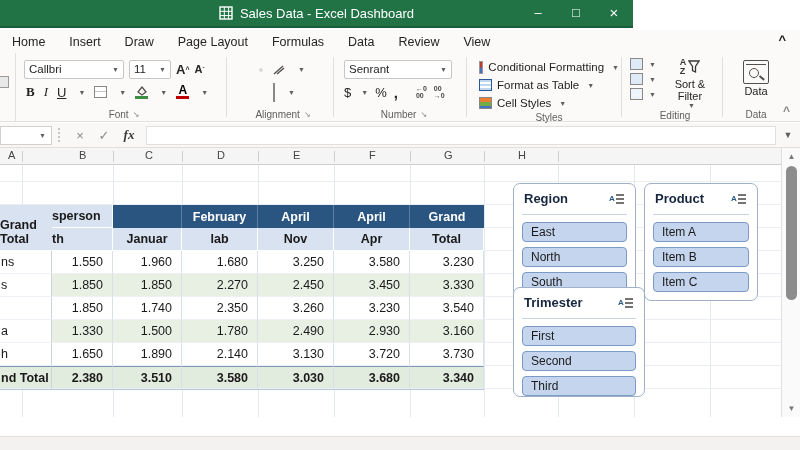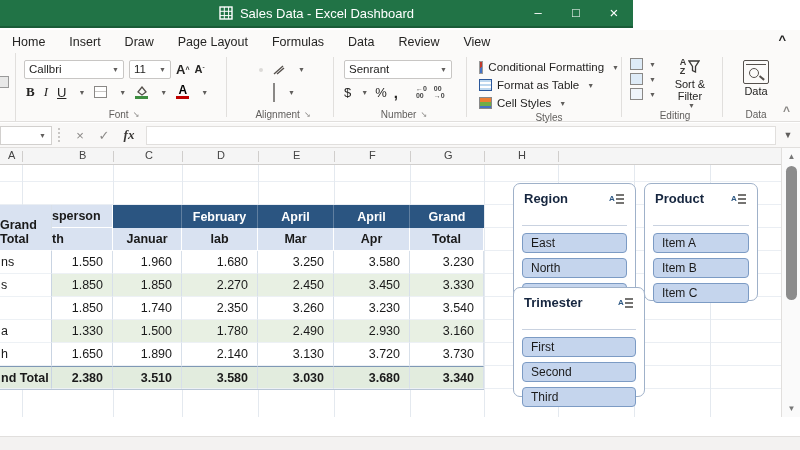--- a/index.html
+++ b/index.html
@@ -102,21 +102,21 @@
   .pt .hG { grid-row:1 / 3; background:#D9E2F1; font-weight:bold; display:flex; align-items:flex-end; justify-content:center; padding-bottom:4px; border-bottom:1px solid #fff; }
   .pt .name { padding-left:1px; background:#fff; border-right:1px solid #C9D4E2; }
   .pt .num { justify-content:flex-end; padding-right:9px; }
   .pt .band .c { background:#E8F0E3; }
   .pt .band .name { background:#fff; }
   .pt .tot .c { background:#E2ECDE; font-weight:bold; border-top:1px solid #7F98B5; }
   .pt .tot .name { background:#E2ECDE; }
 
   
   .slicer { position:absolute; background:#fff; border:1.5px solid #9FB1C9; border-radius:7px; padding:6px 8px 8px; box-shadow:0 0 0 1px rgba(255,255,255,.6) inset; }
-  .sl-head { display:flex; align-items:center; justify-content:space-between; padding:1px 2px 19px; border-bottom:1px solid #C9D2E0; }
+  .sl-head { display:flex; align-items:center; justify-content:space-between; padding:1px 2px 8px; border-bottom:1px solid #C9D2E0; }
   .sl-title { font-weight:bold; font-size:13px; color:#16263F; }
   .sl-items { display:flex; flex-direction:column; gap:5px; margin-top:7px; }
   .sl-item { height:20px; background:#C5D5ED; border:1px solid #7C9BC4; border-radius:4px; display:flex; align-items:center; padding-left:8px; font-size:12px; color:#1a1a1a; }
 
   
   .vscroll { position:absolute; right:0; top:148px; width:19px; height:269px; background:#FAFAFA; border-left:1px solid #E1DFDD; }
   .vs-arrow { position:absolute; left:0; width:19px; text-align:center; font-size:8px; color:#777; }
   .vs-thumb { position:absolute; left:4px; top:18px; width:11px; height:134px; background:#8C8C8C; border-radius:6px; }
 
   
@@ -402,21 +402,21 @@
         <div class="c hdark">February</div>
         <div class="c hdark">April</div>
         <div class="c hdark">April</div>
         <div class="c hdark" style="border-right:none;">Grand</div>
         <div class="c hG">Grand Total</div>
       </div>
       <div class="row">
         <div class="c hlite">th</div>
         <div class="c hlite ctr">Januar</div>
         <div class="c hlite ctr">lab</div>
-        <div class="c hlite ctr">Mar</div>
+        <div class="c hlite ctr">Nov</div>
         <div class="c hlite ctr">Apr</div>
         <div class="c hlite ctr">Total</div>
       </div>
 
       <div class="row">
         <div class="c name">ns</div>
         <div class="c num">1.550</div>
         <div class="c num">1.960</div>
         <div class="c num">1.680</div>
         <div class="c num">3.250</div>

